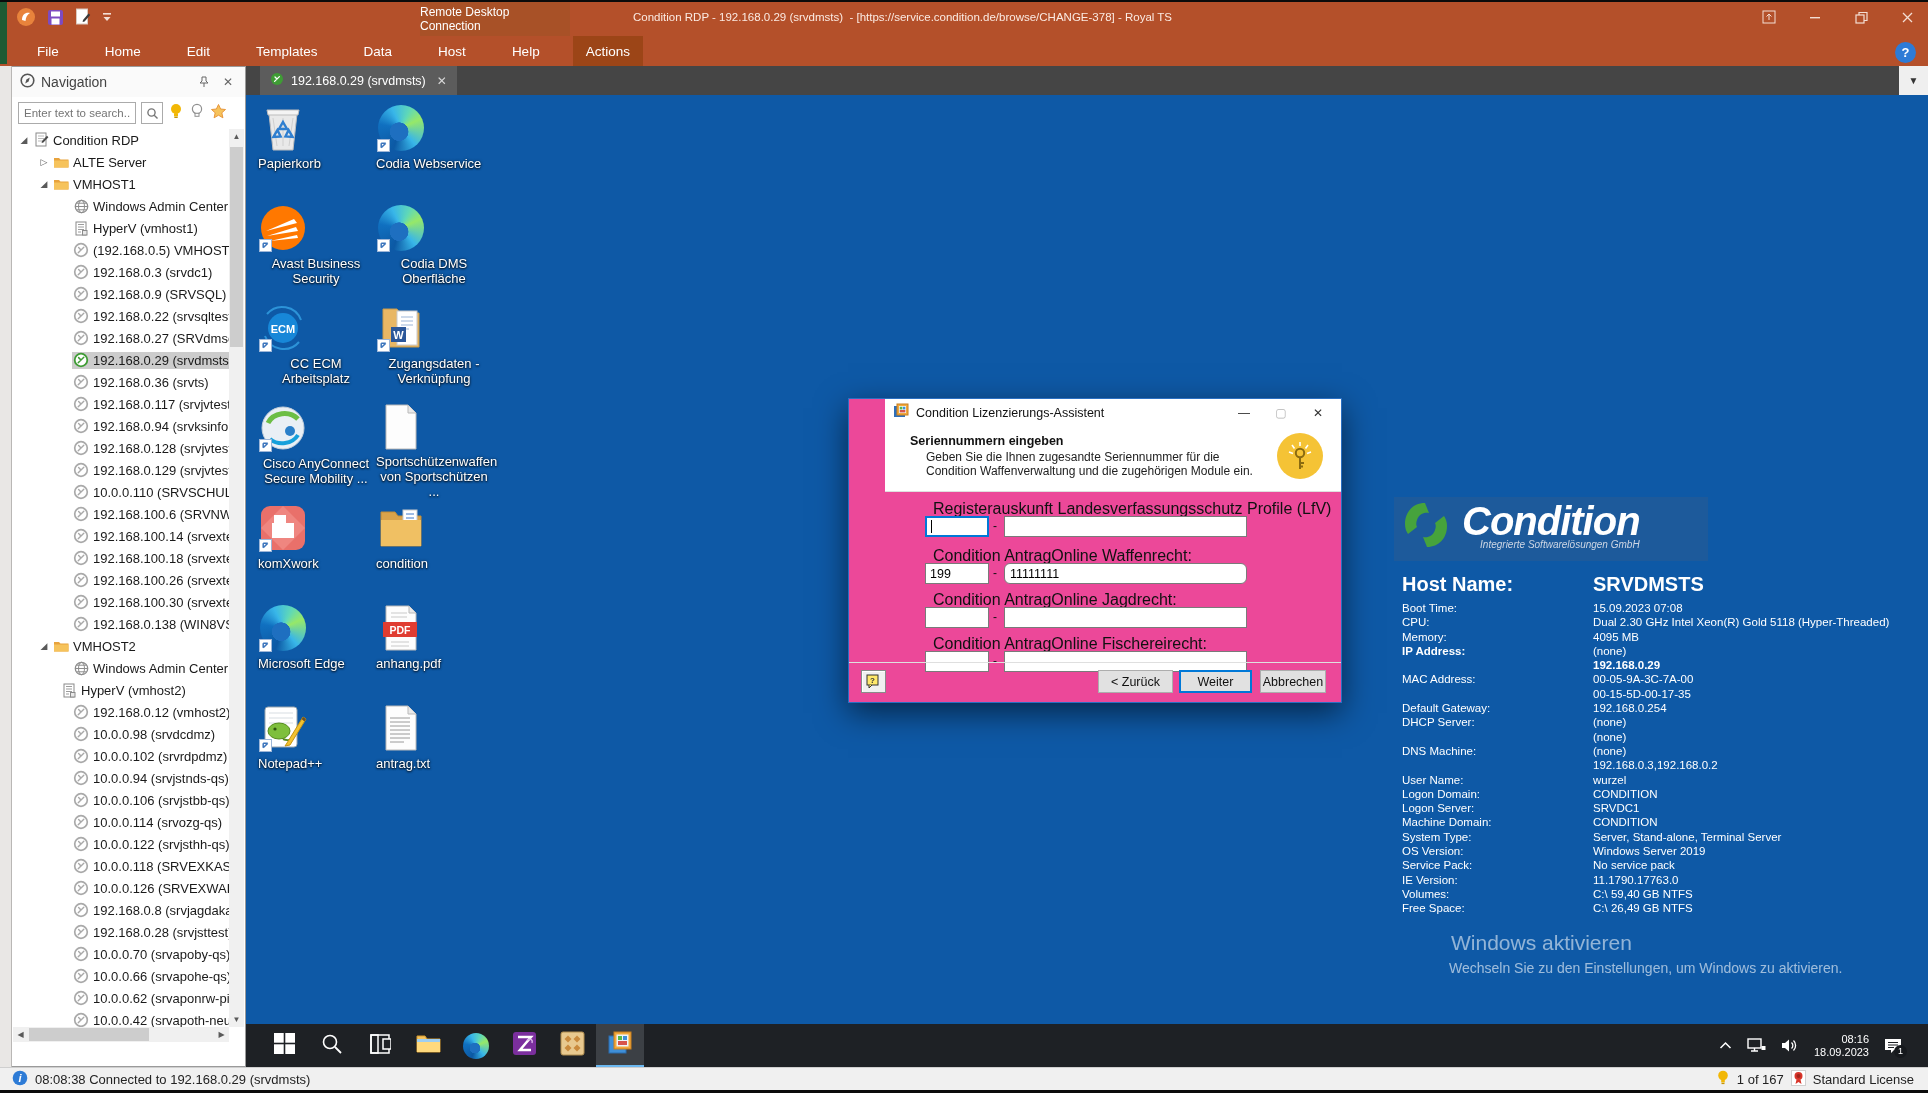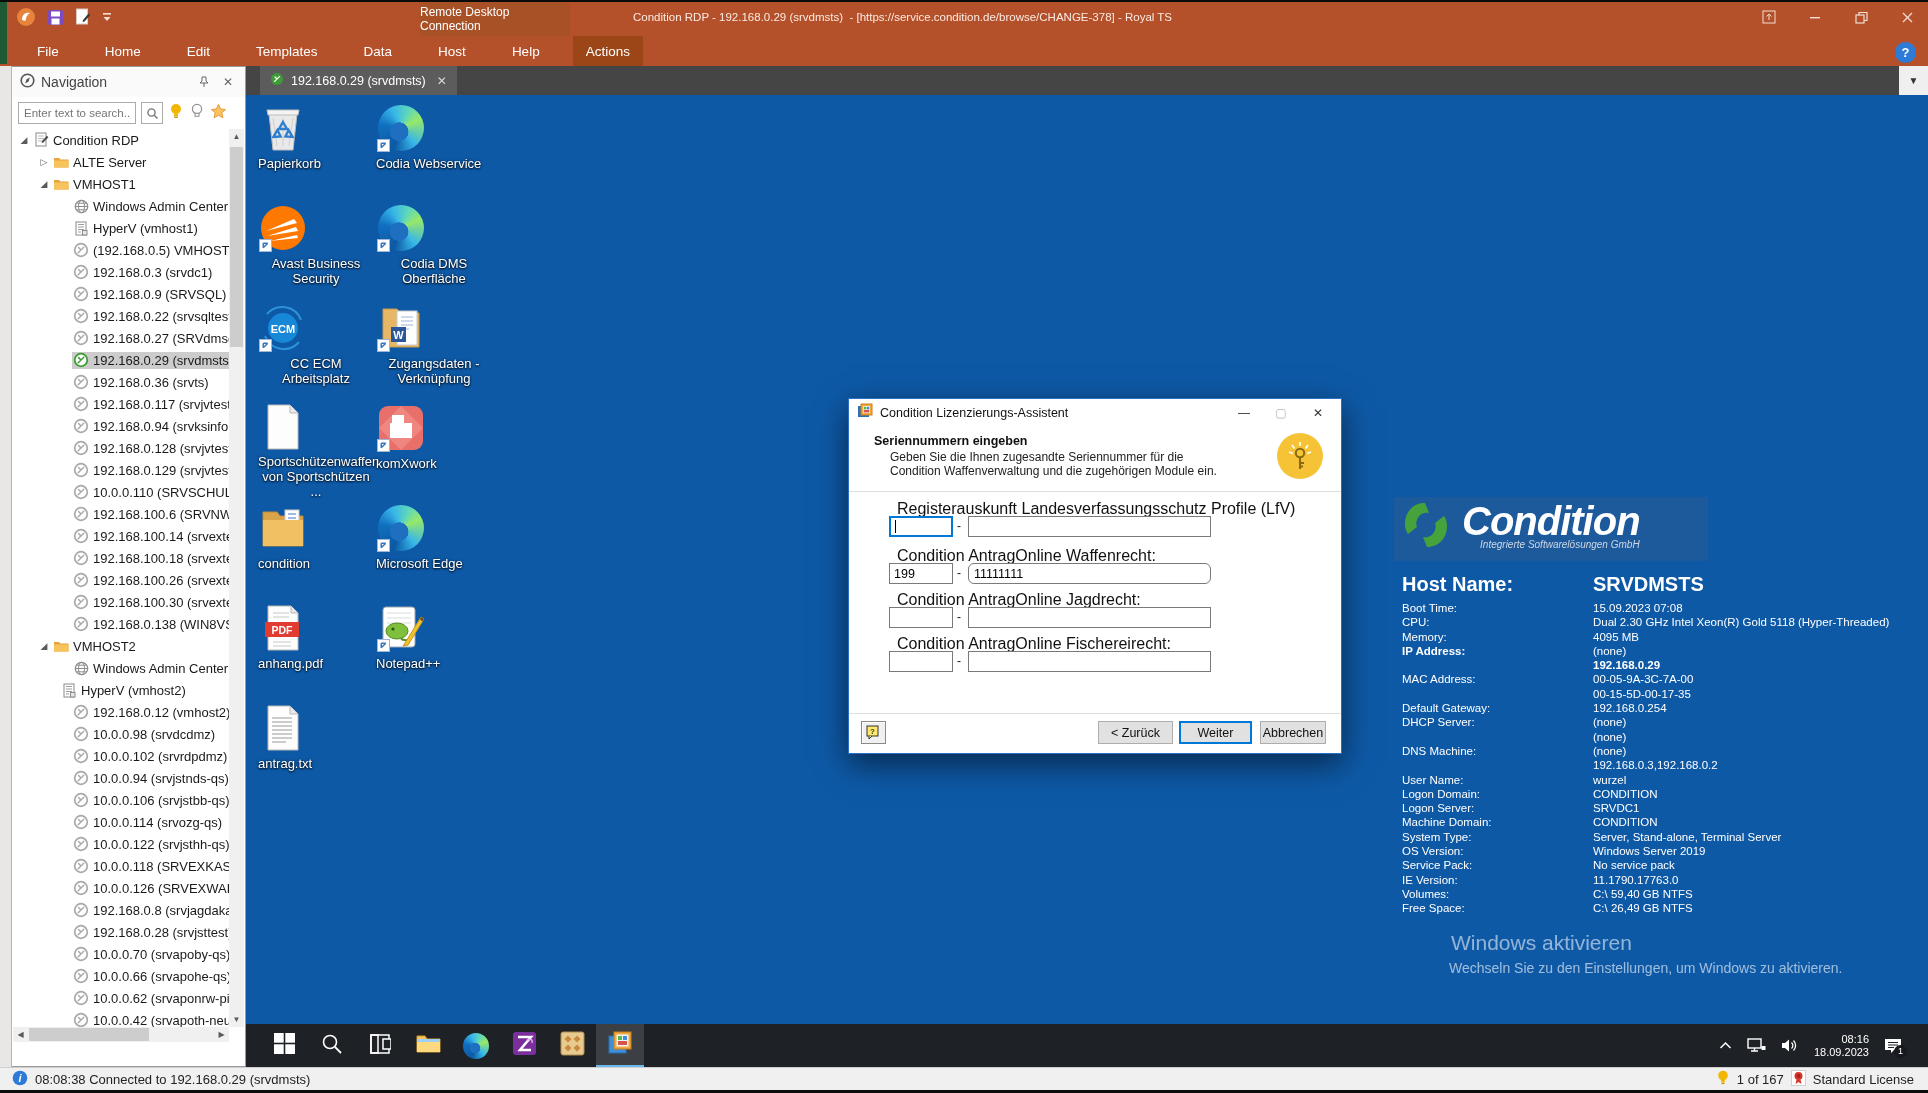--- a/index.html
+++ b/index.html
@@ -88,22 +88,22 @@
   .bgrow .bl { width:191px; flex:0 0 191px; }
   .bgrow .bv { white-space:pre; }
   .bgrow.bold .bl { font-weight:bold; }
   .bv.boldv { font-weight:bold; }
 
   
   .wm1 { position:absolute; left:1205px; top:836px; font-size:21px; color:rgba(255,255,255,.55); }
   .wm2 { position:absolute; left:1203px; top:865px; font-size:14px; color:rgba(255,255,255,.6); }
 
   
-  .dialog { position:absolute; left:602px; top:303px; width:494px; height:356px; background:#ffffff;
-            border:1px solid #2a6fc2; box-shadow:0 10px 30px rgba(0,0,0,.55); }
+  .dialog { position:absolute; left:602px; top:303px; width:494px; height:305px; background:#ec4899;
+            border:1px solid #2a6fc2; box-shadow:0 10px 30px rgba(0,0,0,.55);padding-left:36px; }
   .dlg-titlebar { height:27px; background:#fff; display:flex; align-items:center; padding:0 8px; gap:7px; }
   .dlg-title { flex:1; font-size:12.5px; color:#111; }
   .dlg-ctrl { width:30px; height:20px; display:flex; align-items:center; justify-content:center; font-size:12px; color:#333; }
   .dlg-ctrl.dis { color:#b5b5b5; }
   .dlg-header { height:66px; background:#fff; border-bottom:1px solid #dfdfdf; position:relative; padding:8px 0 0 25px; }
   .dlg-heading { font-size:12.5px; font-weight:bold; color:#111; }
   .dlg-desc { font-size:12px; color:#222; margin-left:16px; margin-top:2px; width:345px; line-height:14px; }
   .key-circle { position:absolute; right:18px; top:7px; width:46px; height:46px; border-radius:50%; background:#f5c335;
                 display:flex; align-items:center; justify-content:center; }
   .dlg-body { position:relative; height:243px; }
@@ -864,20 +864,38 @@
                 <path d="M1.5 1.5 L6.5 1.5 L1.5 6.5 Z" fill="none"></path>
                 <path d="M2 7 L7 2 M2 2 L7 2 L2 2 M7 2 L7 2" stroke="none"></path>
                 <path d="M2.2 6.8 L6.8 2.2 M2.2 2.2 L6.8 2.2 M2.2 2.2 L2.2 6.8" stroke="#3b75bc" stroke-width="1.5" fill="none"></path>
               </svg>
             </span>
           </div>
           <div class="cap">Zugangsdaten - Verknüpfung</div>
         </div>
         <div class="dicon">
           <div class="art">
+            <svg width="46" height="46" viewBox="0 0 46 46">
+              <circle cx="23" cy="23" r="21" fill="#e9eff5" stroke="#c3cfdb"></circle>
+              <path d="M8 18 A 18 16 0 0 1 38 14" fill="none" stroke="#6cbe45" stroke-width="5"></path>
+              <path d="M38 30 A 18 16 0 0 1 10 34" fill="none" stroke="#16a0db" stroke-width="4"></path>
+              <circle cx="30" cy="26" r="5" fill="#2a7fc9"></circle>
+            </svg>
+            <span class="shortcut-badge">
+              <svg width="9" height="9" viewBox="0 0 9 9">
+                <path d="M1.5 1.5 L6.5 1.5 L1.5 6.5 Z" fill="none"></path>
+                <path d="M2 7 L7 2 M2 2 L7 2 L2 2 M7 2 L7 2" stroke="none"></path>
+                <path d="M2.2 6.8 L6.8 2.2 M2.2 2.2 L6.8 2.2 M2.2 2.2 L2.2 6.8" stroke="#3b75bc" stroke-width="1.5" fill="none"></path>
+              </svg>
+            </span>
+          </div>
+          <div class="cap">Cisco AnyConnect Secure Mobility ...</div>
+        </div>
+        <div class="dicon">
+          <div class="art">
             <svg width="38" height="48" viewBox="0 0 38 48">
               <path d="M4 2 L26 2 L34 10 L34 46 L4 46 Z" fill="#fdfdfd" stroke="#b9b9b9"></path>
               <path d="M26 2 L26 10 L34 10" fill="#e8e8e8" stroke="#b9b9b9"></path>
             </svg>
           </div>
           <div class="cap">Sportschützenwaffen von Sportschützen ...</div>
         </div>
         <div class="dicon">
           <div class="art">
             <svg width="46" height="46" viewBox="0 0 46 46">

